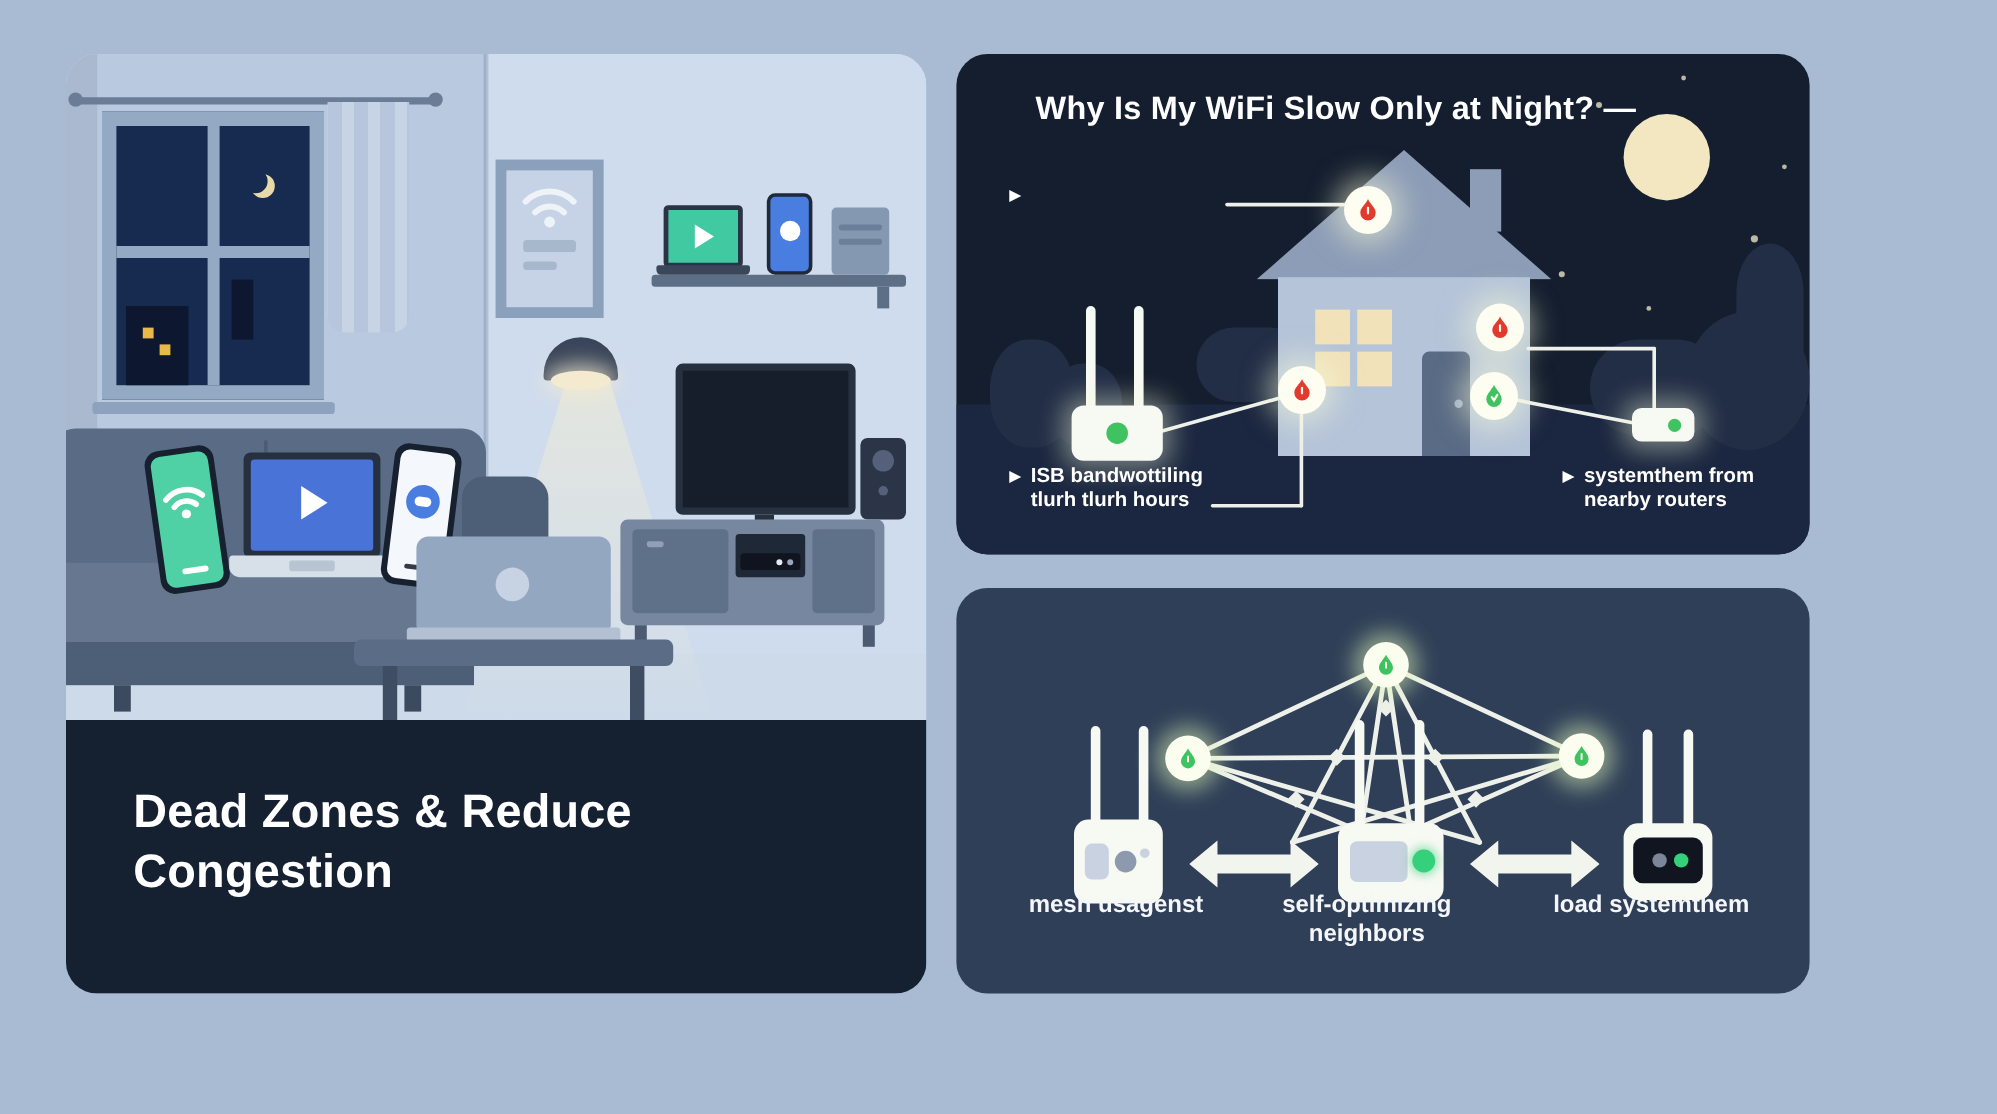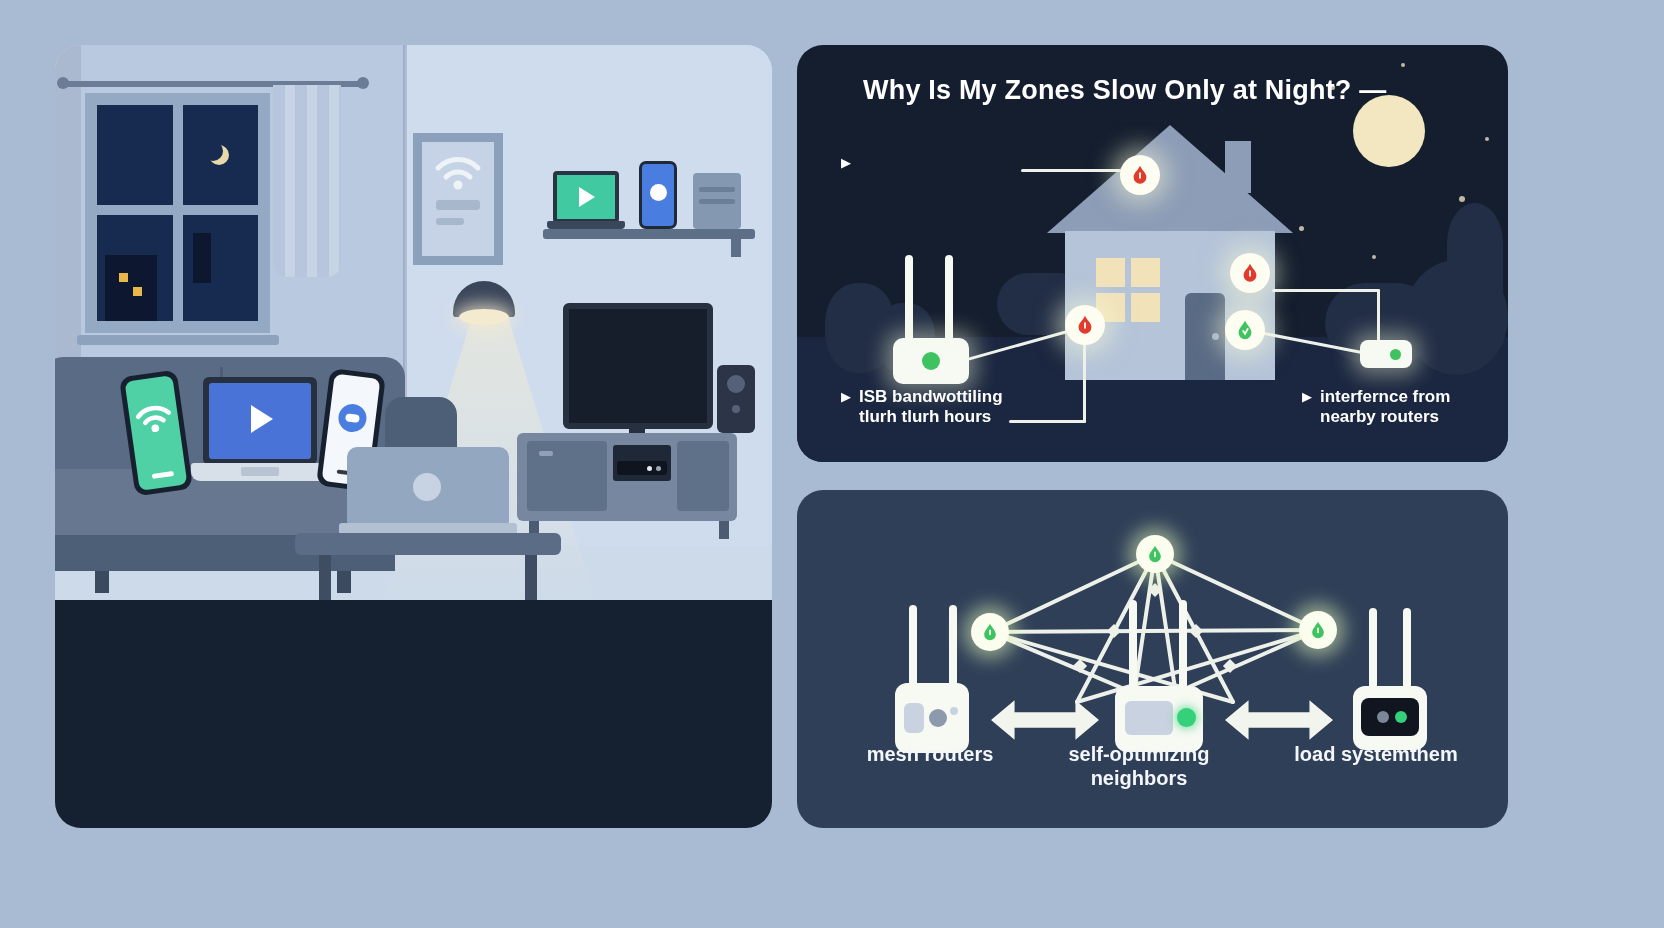--- a/index.html
+++ b/index.html
@@ -157,20 +157,21 @@
       <div class="abs" style="left:292px;top:402px;width:162px;height:78px;background:#94a7c1;border-radius:10px 10px 4px 4px;">
         <div style="position:absolute;left:66px;top:26px;width:28px;height:28px;border-radius:50%;background:#c7d2e2;"></div>
       </div>
       <div class="abs" style="left:284px;top:478px;width:178px;height:12px;background:#b3c0d2;border-radius:3px;"></div>
       <div class="abs" style="left:240px;top:488px;width:266px;height:22px;background:#5b6d86;border-radius:6px;"></div>
       <div class="abs" style="left:264px;top:510px;width:12px;height:45px;background:#3f4d63;"></div>
       <div class="abs" style="left:470px;top:510px;width:12px;height:45px;background:#3f4d63;"></div>
     </div>
 
     <div id="headline-panel">
+      <div class="headline-line">Dead Zones &amp; Reduce Congestion</div>
     </div>
   </div>
 
   <div id="night-panel" class="panel">
 
     <div class="abs" style="left:0;top:292px;width:711px;height:125px;background:#1b2740;"></div>
     <div class="bush" style="left:28px;top:238px;width:70px;height:90px;border-radius:45%;"></div>
     <div class="bush" style="left:78px;top:258px;width:60px;height:70px;border-radius:45%;"></div>
     <div class="bush" style="left:200px;top:228px;width:92px;height:62px;border-radius:40px;"></div>
     <div class="bush" style="left:528px;top:238px;width:112px;height:80px;border-radius:45px;"></div>
@@ -233,35 +234,35 @@
           <path d="M12 10 v5" stroke="#fdfdf2" stroke-width="2" stroke-linecap="round"></path>
         </svg>
     </div>
     <div class="badge" style="left:428px;top:265px;">
       <svg width="22" height="22" viewBox="0 0 24 24">
           <path d="M12 2 C9 7.5 5 10.5 5 15 a7 7 0 0 0 14 0 C19 10.5 15 7.5 12 2 Z" fill="#3fc360"></path>
           <path d="M10 13 l2 3 3-5" stroke="#fdfdf2" stroke-width="2" fill="none" stroke-linecap="round"></path>
         </svg>
     </div>
 
-    <div id="night-title">Why Is My Zones Slow Only at Night? —</div>
+    <div id="night-title">Why Is My WiFi Slow Only at Night? —</div>
     <div class="bullet" style="left:44px;top:108px;">
       <span class="marker">▶</span>
     </div>
     <div class="bullet" style="left:44px;top:342px;">
       <span class="marker">▶</span>
       <span>
         <div>ISB bandwottiling</div>
         <div>tlurh tlurh hours</div>
       </span>
     </div>
     <div class="bullet" style="left:505px;top:342px;">
       <span class="marker">▶</span>
       <span>
-        <div>interfernce from</div>
+        <div>systemthem from</div>
         <div>nearby routers</div>
       </span>
     </div>
   </div>
 
   <div id="mesh-panel" class="panel">
 
     <svg width="711" height="338" viewBox="0 0 711 338" style="position:absolute;left:0;top:0;">
       <g stroke="#eef1ea" stroke-width="4" stroke-linecap="round">
         <line x1="193" y1="142" x2="358" y2="64"></line>
@@ -329,21 +330,21 @@
     </div>
 
     <svg width="108" height="46" viewBox="0 0 110 46" style="position:absolute;left:194px;top:207px;">
       <polygon points="0,23 24,3 24,15 86,15 86,3 110,23 86,43 86,31 24,31 24,43" fill="#f2f4ee"></polygon>
     </svg>
     <svg width="108" height="46" viewBox="0 0 110 46" style="position:absolute;left:428px;top:207px;">
       <polygon points="0,23 24,3 24,15 86,15 86,3 110,23 86,43 86,31 24,31 24,43" fill="#f2f4ee"></polygon>
     </svg>
 
     <div class="mesh-label" style="left:23px;top:252px;">
-      <div>mesh routers</div>
+      <div>mesh usagenst</div>
     </div>
     <div class="mesh-label" style="left:232px;top:252px;">
       <div>self-optimizing</div>
       <div>neighbors</div>
     </div>
     <div class="mesh-label" style="left:469px;top:252px;">
       <div>load systemthem</div>
     </div>
   </div>
 

